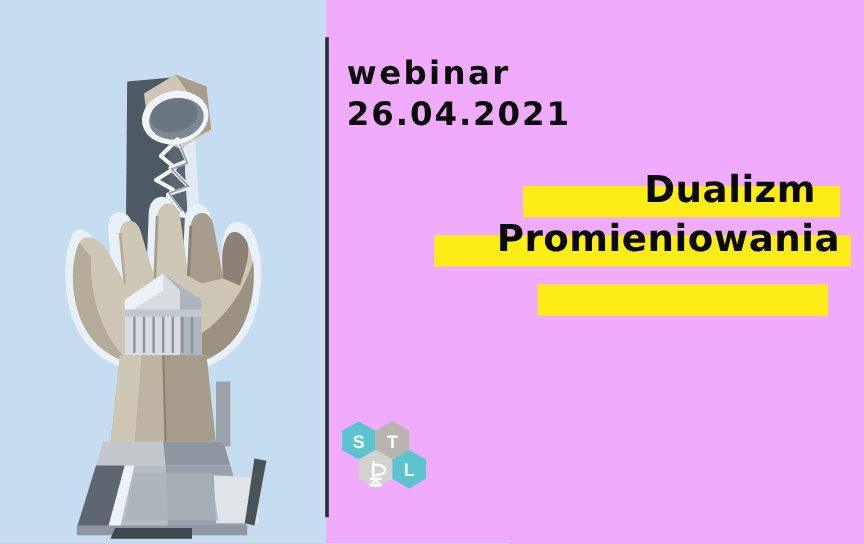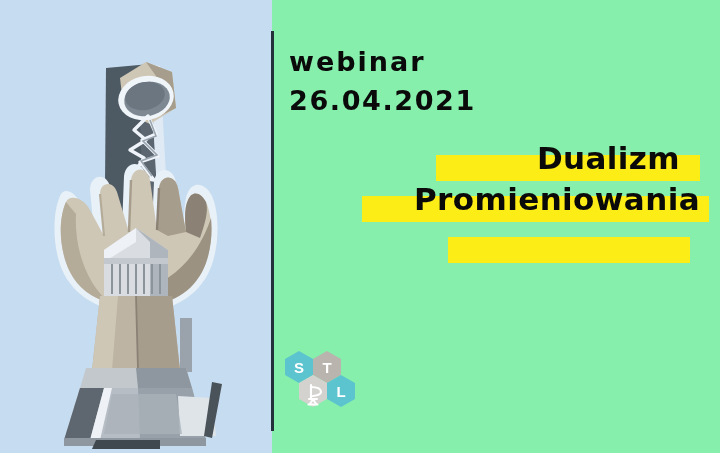--- a/index.html
+++ b/index.html
@@ -5,21 +5,21 @@
   * { margin:0; padding:0; box-sizing:border-box; }
   html, body {
     width:720px; height:453px;
     overflow:hidden;
     background:#c6dcf0;
     font-family:"Liberation Sans", sans-serif;
   }
   #poster {
     position:relative;
     width:720px; height:453px;
-    background:#86efac;
+    background:#f0abfc;
     overflow:hidden;
   }
 
   
   #artwork {
     position:absolute;
     left:0; top:0;
     width:272px; height:453px;
   }
   #artwork svg { display:block; width:272px; height:453px; }
@@ -43,21 +43,21 @@
     font-weight:bold;
     letter-spacing:2.0px;
     line-height:30px;
     font-family:"DejaVu Sans", sans-serif;
   }
   #webinar-date {
     font-size:27px;
     font-weight:bold;
     letter-spacing:1.6px;
     line-height:32px;
-    margin-top:8px;
+    margin-top:3px;
     font-family:"DejaVu Sans", sans-serif;
   }
 
   
   #title-block {
     position:absolute;
     left:340px; top:138px;
     width:360px;
     text-align:right;
   }

